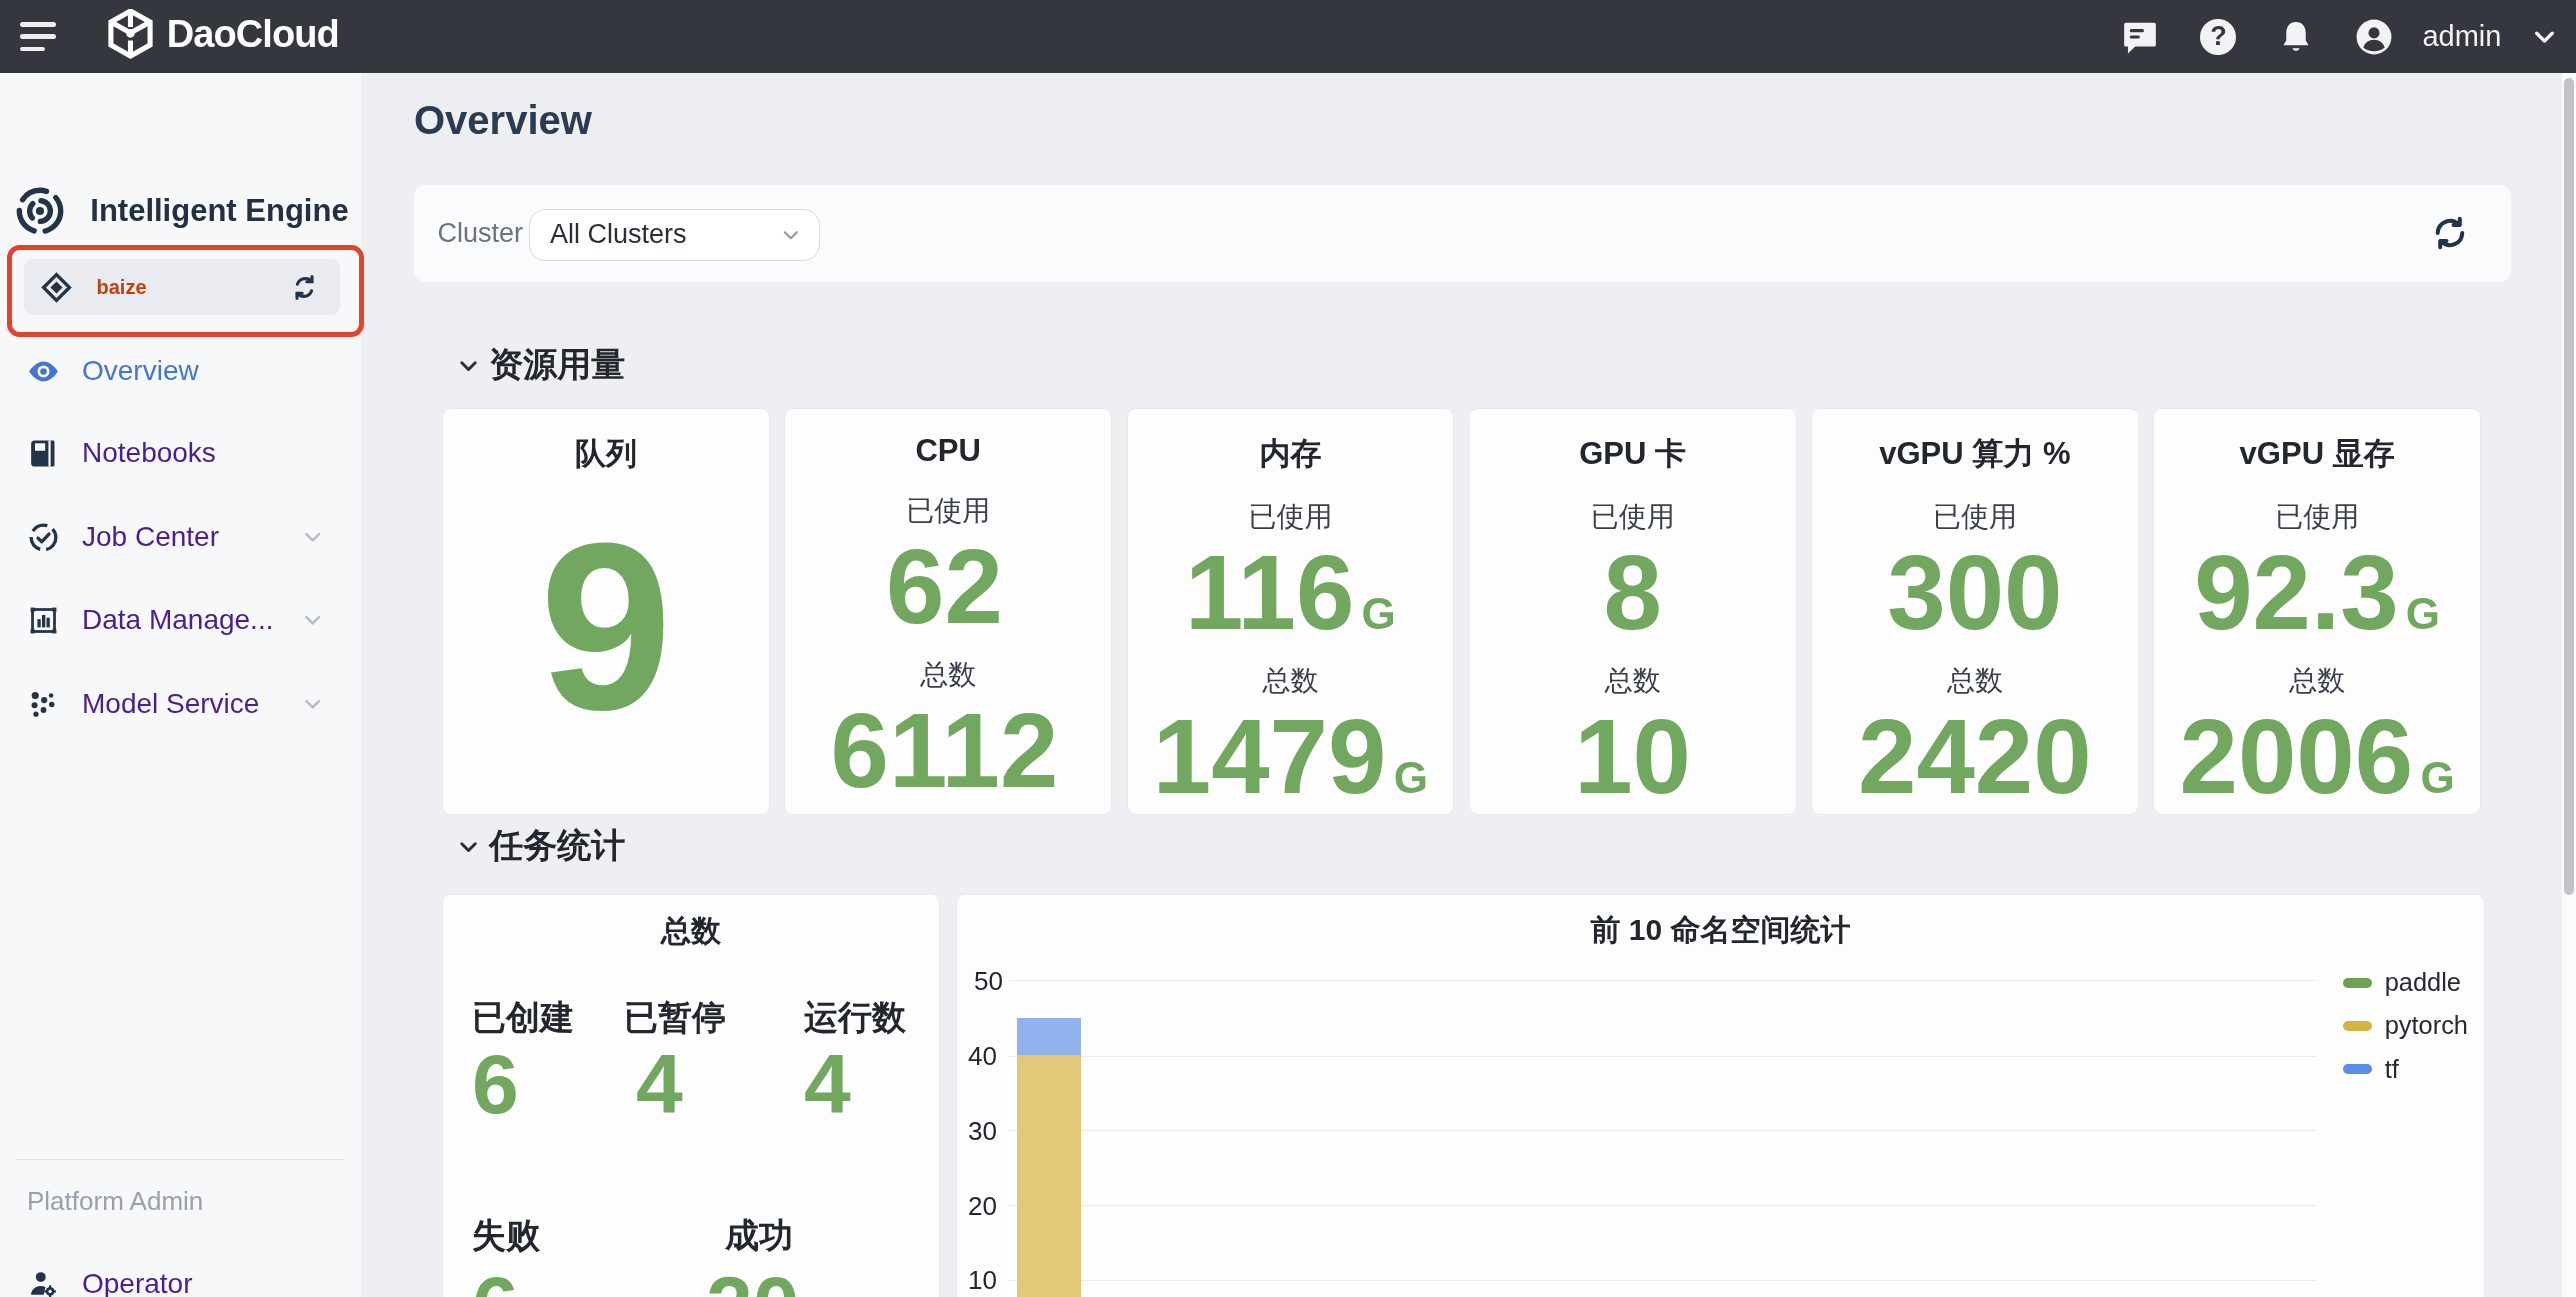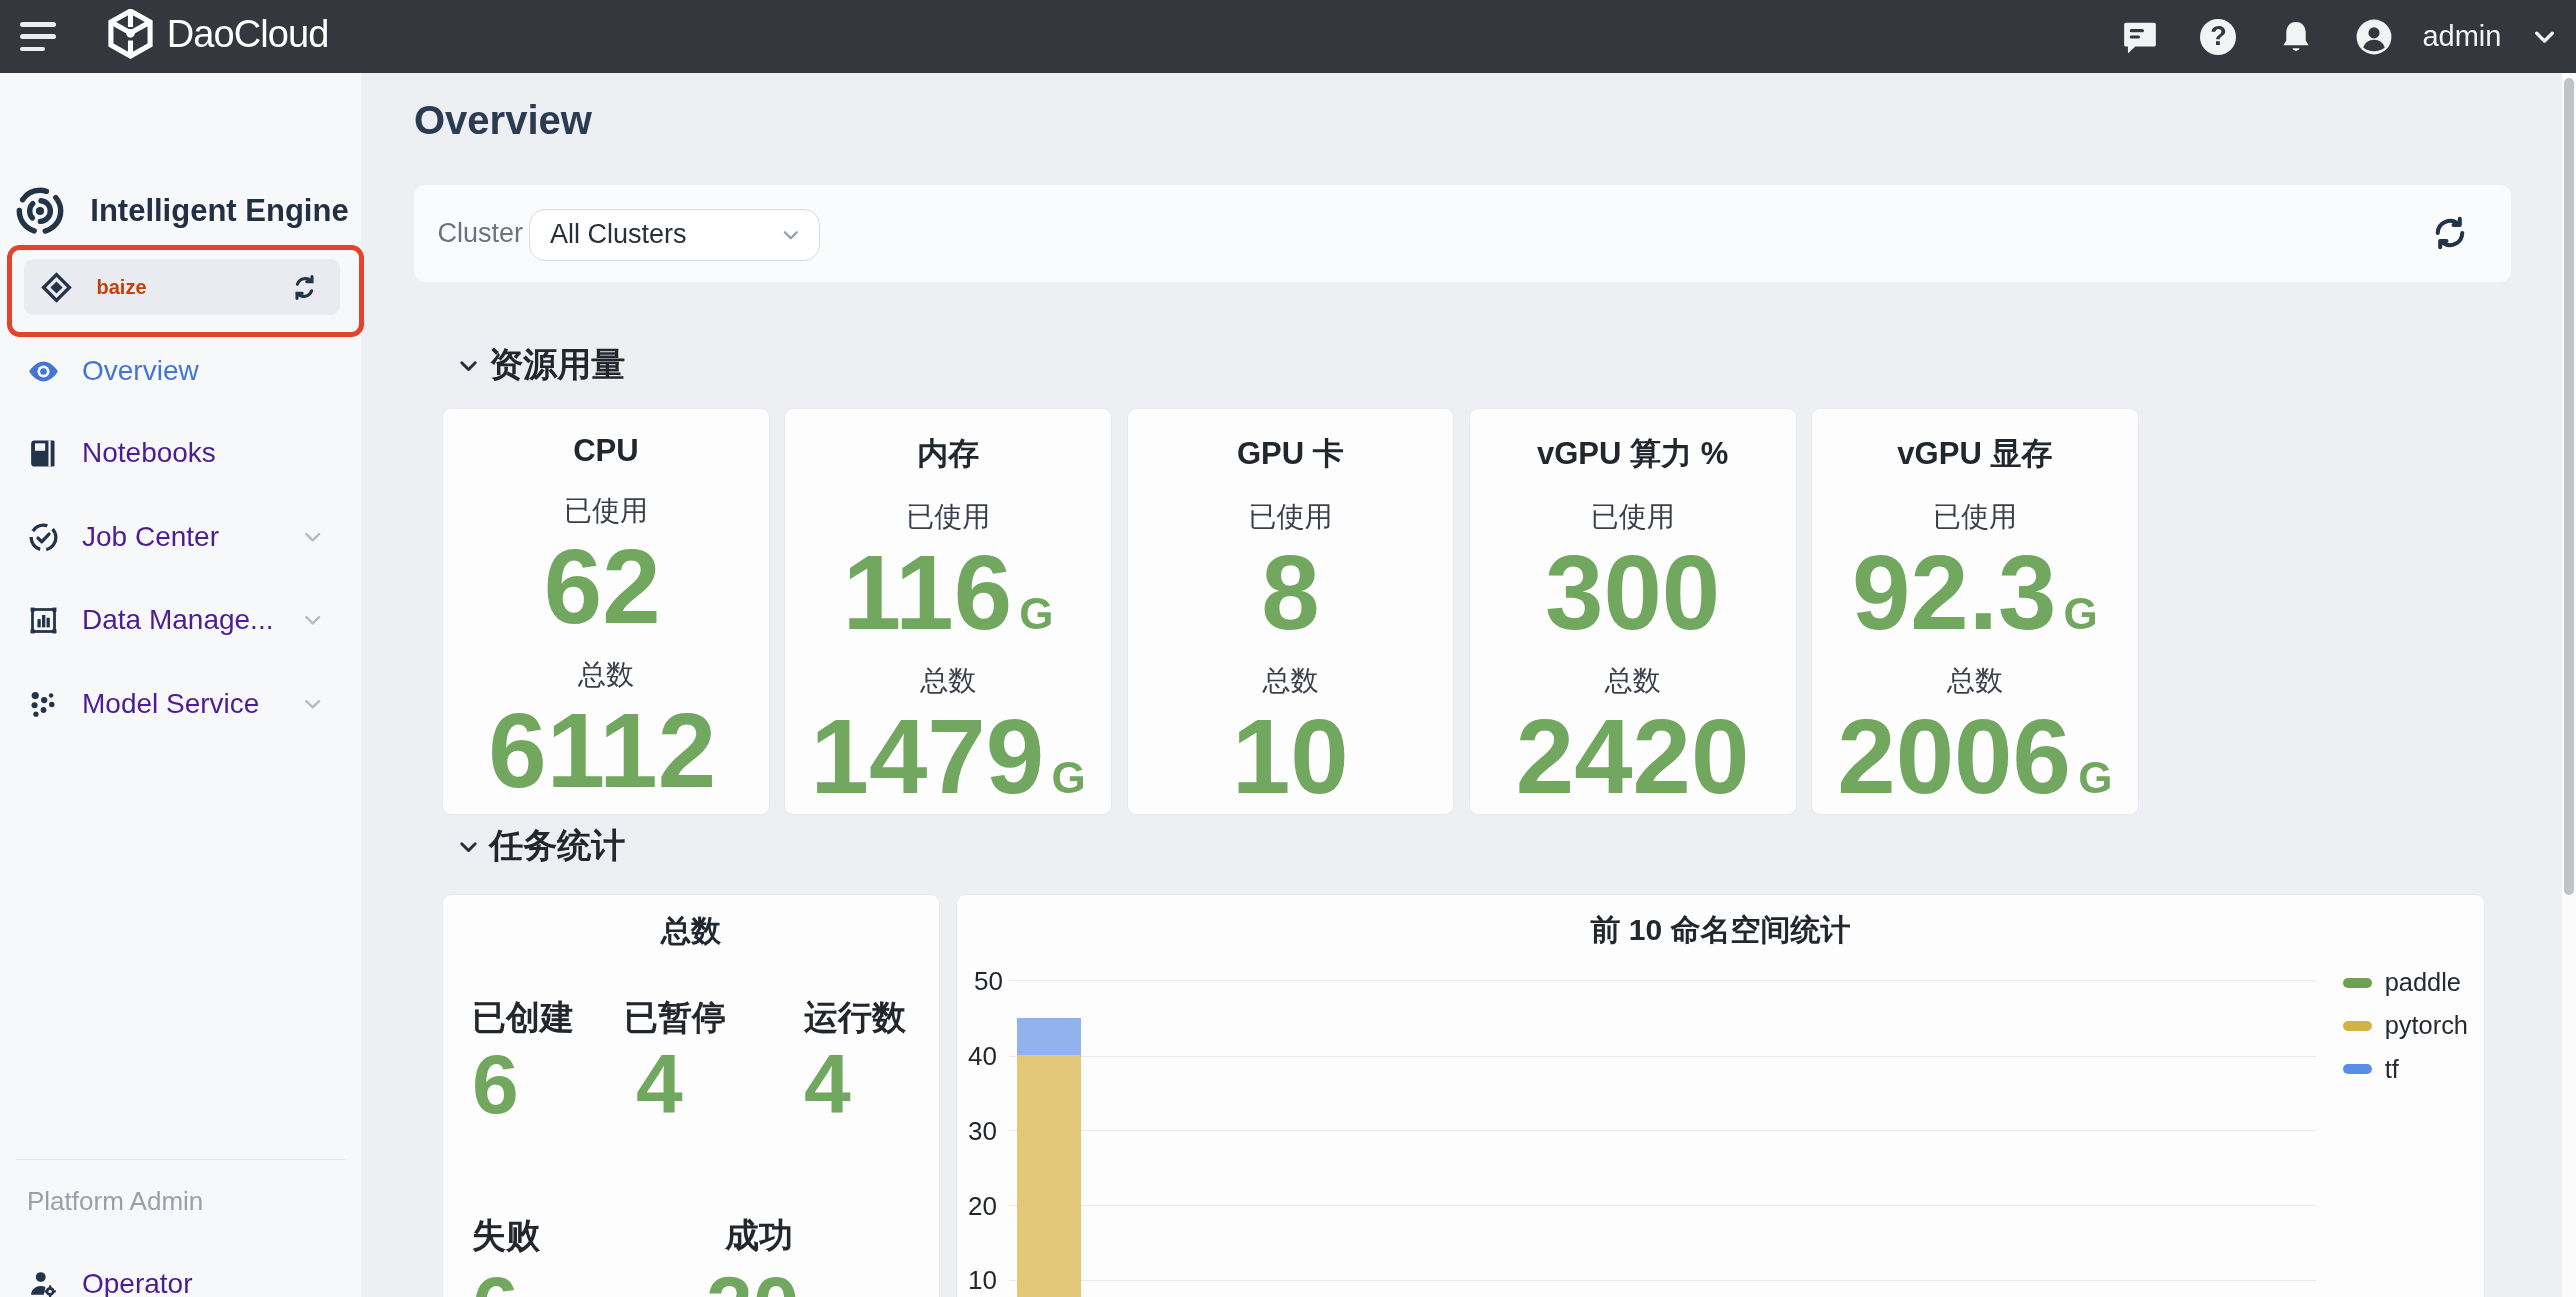--- a/index.html
+++ b/index.html
@@ -10,21 +10,21 @@
   }
   svg{display:block;}
   
   .header{position:absolute;left:0;top:0;width:2576px;height:73px;background:#34373d;z-index:30;}
   .hamburger{position:absolute;left:20px;top:22px;width:36px;height:29px;display:flex;flex-direction:column;justify-content:space-between;cursor:pointer;}
   .hamburger span{display:block;height:4.5px;border-radius:2.7px;background:#eceef1;}
   .hamburger span:nth-child(1){width:36px;}
   .hamburger span:nth-child(2){width:36px;}
   .hamburger span:nth-child(3){width:25.4px;}
   .logo-wrap{position:absolute;left:107px;top:9px;display:flex;align-items:center;gap:12.7px;}
-  .brand{color:#fff;font-size:38px;font-weight:400;letter-spacing:-0.9px;}
+  .brand{color:#fff;font-size:38px;font-weight:700;letter-spacing:-0.9px;}
   .header-right{position:absolute;right:16.3px;top:0;height:73px;display:flex;align-items:center;gap:40px;}
   .h-icon{width:38px;height:38px;display:flex;align-items:center;justify-content:center;cursor:pointer;}
   .help-circle{width:36px;height:36px;border-radius:50%;background:#f2f3f5;color:#34373d;
     font-size:27px;font-weight:700;display:flex;align-items:center;justify-content:center;}
   .admin-name{color:#f2f3f5;font-size:29px;margin-left:-11px;}
   
   .sidebar{position:absolute;left:0;top:73px;width:361px;height:1225px;background:#f7f8fa;z-index:10;}
   .product-row{position:absolute;left:12.7px;top:111px;display:flex;align-items:center;gap:23.6px;}
   .product-label{font-size:31px;font-weight:700;color:#233044;}
   .workspace-row{position:absolute;left:23.6px;top:186px;width:316px;height:56px;background:#e9ebf0;
@@ -298,20 +298,24 @@
     <span>
       <svg width="27" height="27" viewBox="0 0 24 24">
           <path d="M6 9.5l6 6 6-6" stroke="#2a2e35" stroke-width="2.6" fill="none" stroke-linecap="round" stroke-linejoin="round"></path>
         </svg>
     </span>
     <span class="sec-title">资源用量</span>
   </div>
 
   <div class="cards-row">
     <div class="stat-card">
+      <div class="stat-title">队列</div>
+      <div class="queue-value">9</div>
+    </div>
+    <div class="stat-card">
       <div class="stat-title">CPU</div>
       <div class="metric-label">已使用</div>
       <div class="metric-value"><span>62</span><span class="metric-unit"></span></div>
       <div class="metric-label second">总数</div>
       <div class="metric-value"><span>6112</span><span class="metric-unit"></span></div>
     </div>
     <div class="stat-card">
       <div class="stat-title">内存</div>
       <div class="metric-label">已使用</div>
       <div class="metric-value"><span>116</span><span class="metric-unit">G</span></div>

